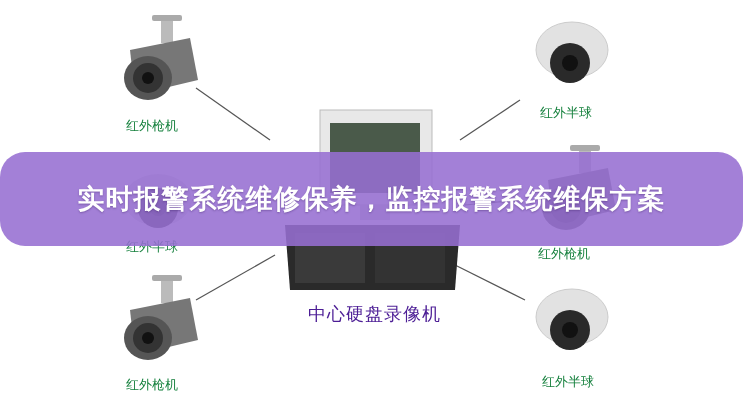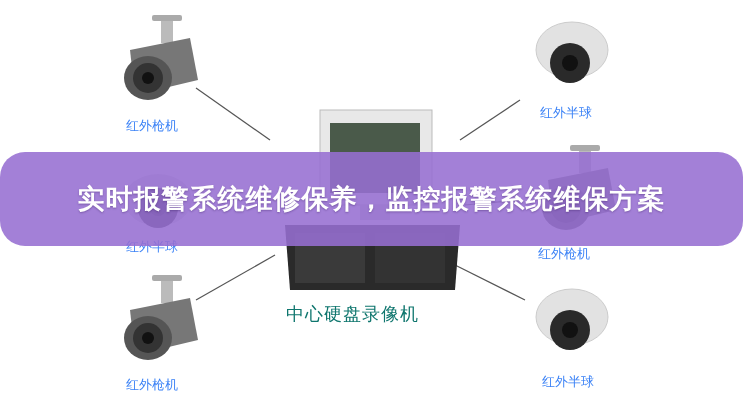--- a/index.html
+++ b/index.html
@@ -1,19 +1,19 @@
 <!DOCTYPE html>
 <html><head>
 <meta charset="utf-8">
 <style>
   html,body{margin:0;padding:0;}
   body{width:743px;height:400px;position:relative;overflow:hidden;background:#ffffff;font-family:"DejaVu Sans","Liberation Sans",sans-serif;}
   .stage{position:absolute;left:0;top:0;width:743px;height:400px;}
-  .lbl{position:absolute;font-family:"DejaVu Serif","Liberation Serif",serif;font-size:13px;color:#3b82f6;white-space:nowrap;}
-  .lbl.big{font-size:18px;color:#0f766e;letter-spacing:1px;}
+  .lbl{position:absolute;font-family:"DejaVu Serif","Liberation Serif",serif;font-size:13px;color:#15803d;white-space:nowrap;}
+  .lbl.big{font-size:18px;color:#4c1d95;letter-spacing:1px;margin-left:22px;}
   svg.wires{position:absolute;left:0;top:0;}
   .cam{position:absolute;}
   .banner{position:absolute;left:0;top:152px;width:743px;height:94px;background:rgba(150,110,210,0.88);display:flex;align-items:center;justify-content:center;border-radius:25px;}
   .banner span{color:#fff;font-family:"DejaVu Sans","Liberation Sans",sans-serif;font-weight:bold;font-size:27px;letter-spacing:1px;text-shadow:0 1px 2px rgba(60,30,100,0.4);}
 </style>
 </head>
 <body>
 
 <div class="stage">
   <svg class="wires" width="743" height="400">

